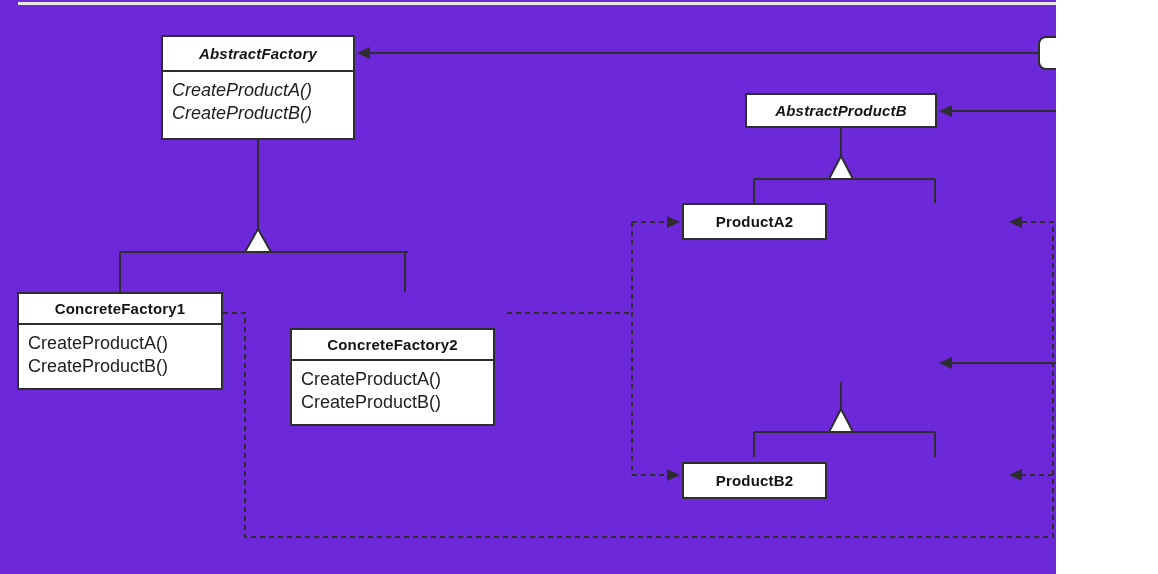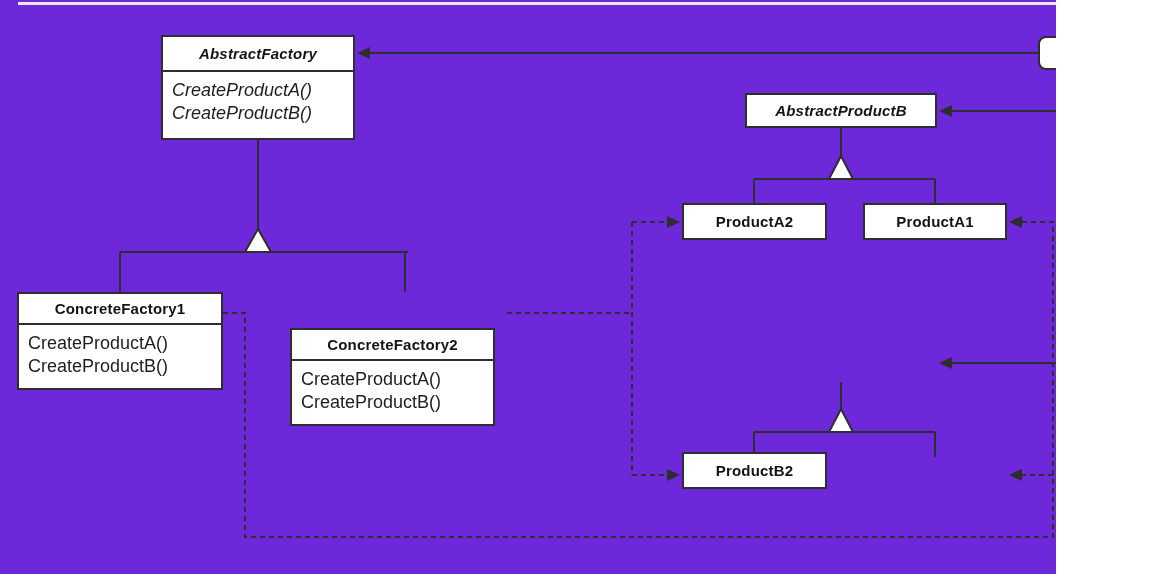--- a/index.html
+++ b/index.html
@@ -27,21 +27,21 @@
   .b-af .title { height:33px; }
   .b-client  { left:1038px; top:36px;  width:109px; height:34px;border-radius:8px; }
   .b-apa     { left:745px;  top:93px;  width:192px; height:35px; }
   .b-pa2     { left:682px;  top:203px; width:145px; height:37px; }
   .b-pa1     { left:863px;  top:203px; width:144px; height:37px; }
   .b-cf1     { left:17px;   top:292px; width:206px; height:98px; }
   .b-cf1 .title { height:29px; }
   .b-cf2     { left:290px;  top:292px; width:205px; height:98px;margin-top:36px; }
   .b-cf2 .title { height:29px; }
   .b-apb     { left:745px;  top:345px; width:192px; height:37px; }
-  .b-pb2     { left:682px;  top:452px; width:145px; height:37px; }
+  .b-pb2     { left:682px;  top:462px; width:145px; height:37px; }
   .b-pb1     { left:863px;  top:457px; width:144px; height:37px; }
 </style>
 </head>
 <body>
 
 <div class="canvas">
 
   <svg class="edges" viewBox="0 0 1158 574" xmlns="http://www.w3.org/2000/svg">
 
     <rect x="18" y="2" width="1137" height="3" fill="#e9e9e9"></rect>
@@ -120,23 +120,20 @@
   </div>
 
   <div class="class-box abstract b-apa">
     <div class="title">AbstractProductB</div>
   </div>
 
   <div class="class-box b-pa2">
     <div class="title">ProductA2</div>
   </div>
 
-  <div class="class-box b-pa1">
-    <div class="title">ProductA1</div>
-  </div>
 
   <div class="class-box two-comp b-cf1">
     <div class="title">ConcreteFactory1</div>
     <div class="methods">
       <div>CreateProductA()</div>
       <div>CreateProductB()</div>
     </div>
   </div>
 
   <div class="class-box two-comp b-cf2">

